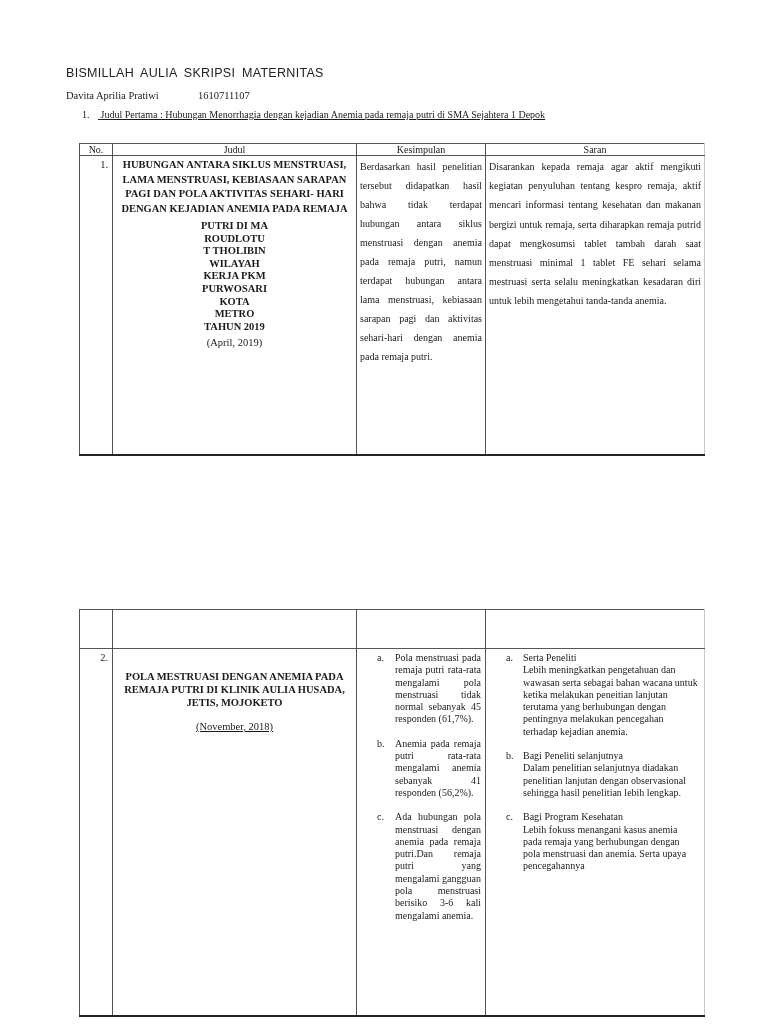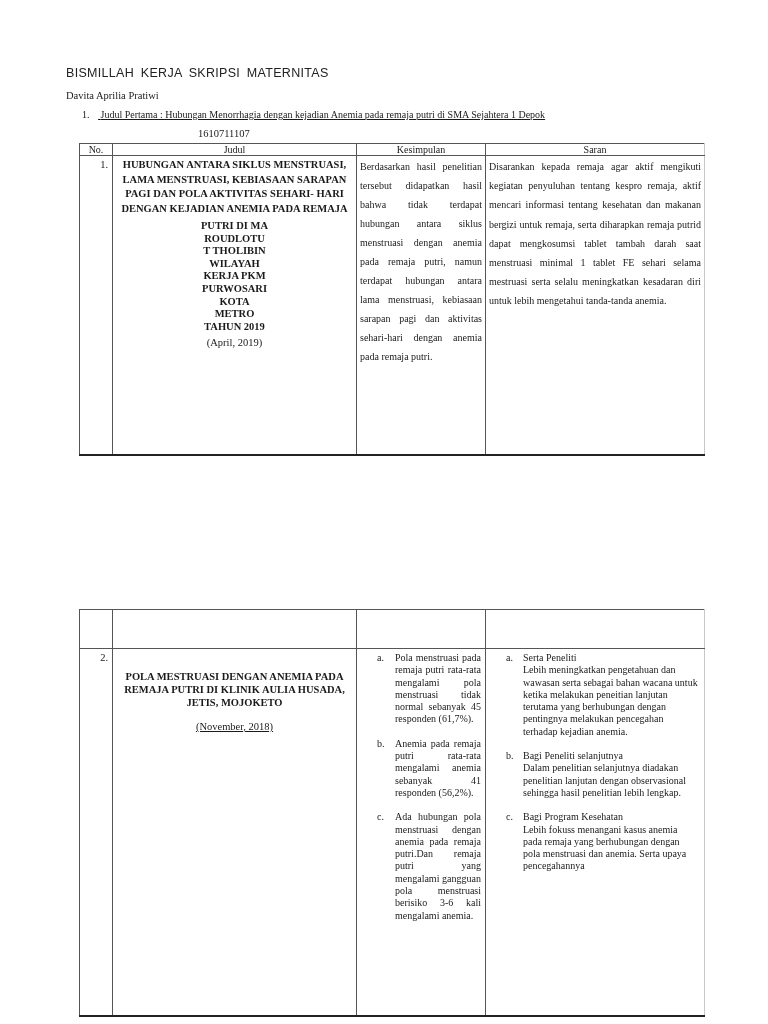--- a/index.html
+++ b/index.html
@@ -3,21 +3,21 @@
 <meta charset="utf-8">
 <style>
   html, body { margin: 0; padding: 0; }
   body {
     width: 768px; height: 1024px; background: #ffffff; position: relative; overflow: hidden;
     font-family: "Liberation Serif", "DejaVu Serif", serif; color: #1a1a1a;
   }
   .abs { position: absolute; }
   .doc-title { left: 66px; top: 66px; font-family: "Liberation Sans", "DejaVu Sans", sans-serif; font-size: 12.5px; letter-spacing: 0.3px; word-spacing: 3px; color: #222; }
   .author { left: 66px; top: 90px; font-size: 10.5px; }
-  .nim { left: 198px; top: 90px; font-size: 10.5px; margin-top: 38px; }
+  .nim { left: 198px; top: 90px; font-size: 10.5px; }
   .item1 { left: 82px; top: 109px; font-size: 10px; text-decoration: underline; }
   .item1 .num { display: inline-block; width: 16px; }
 
   table.grid { position: absolute; border-collapse: collapse; table-layout: fixed; }
   table.grid td, table.grid th { border: 1px solid #555; padding: 0; vertical-align: top; font-weight: normal; }
   table.grid .rb { border-right: 1px solid #c8c8c8; }
   table.grid .bb td { border-bottom: 2px solid #222; }
 
   #t1 { left: 79px; top: 143px; width: 625px; }
   #t2 { left: 79px; top: 609px; width: 625px; }
@@ -39,21 +39,21 @@
   .kes2 { padding-top: 3px; }
   .kes2 .mark, .sar2 .mark { position: absolute; left: 20px; top: 0; }
   .sar2 { padding-top: 3px; }
   .sar2 li { position: relative; font-size: 10px; line-height: 12.3px; padding-left: 37px; padding-right: 6px; margin-bottom: 12px; }
   .sar2 .mark { left: 20px; }
   .sar2 .head { display: block; }
 </style>
 </head>
 <body>
 
-<div class="abs doc-title">BISMILLAH  KERJA  SKRIPSI  MATERNITAS</div>
+<div class="abs doc-title">BISMILLAH  AULIA  SKRIPSI  MATERNITAS</div>
 <div class="abs author">Davita Aprilia Pratiwi</div>
 <div class="abs nim">1610711107</div>
 <div class="abs item1">
   <span class="num">1.</span>
   <span>Judul Pertama : Hubungan Menorrhagia dengan kejadian Anemia pada remaja putri di SMA Sejahtera 1 Depok</span>
 </div>
 
 <table class="grid" id="t1">
   <colgroup>
     <col style="width:33px">

